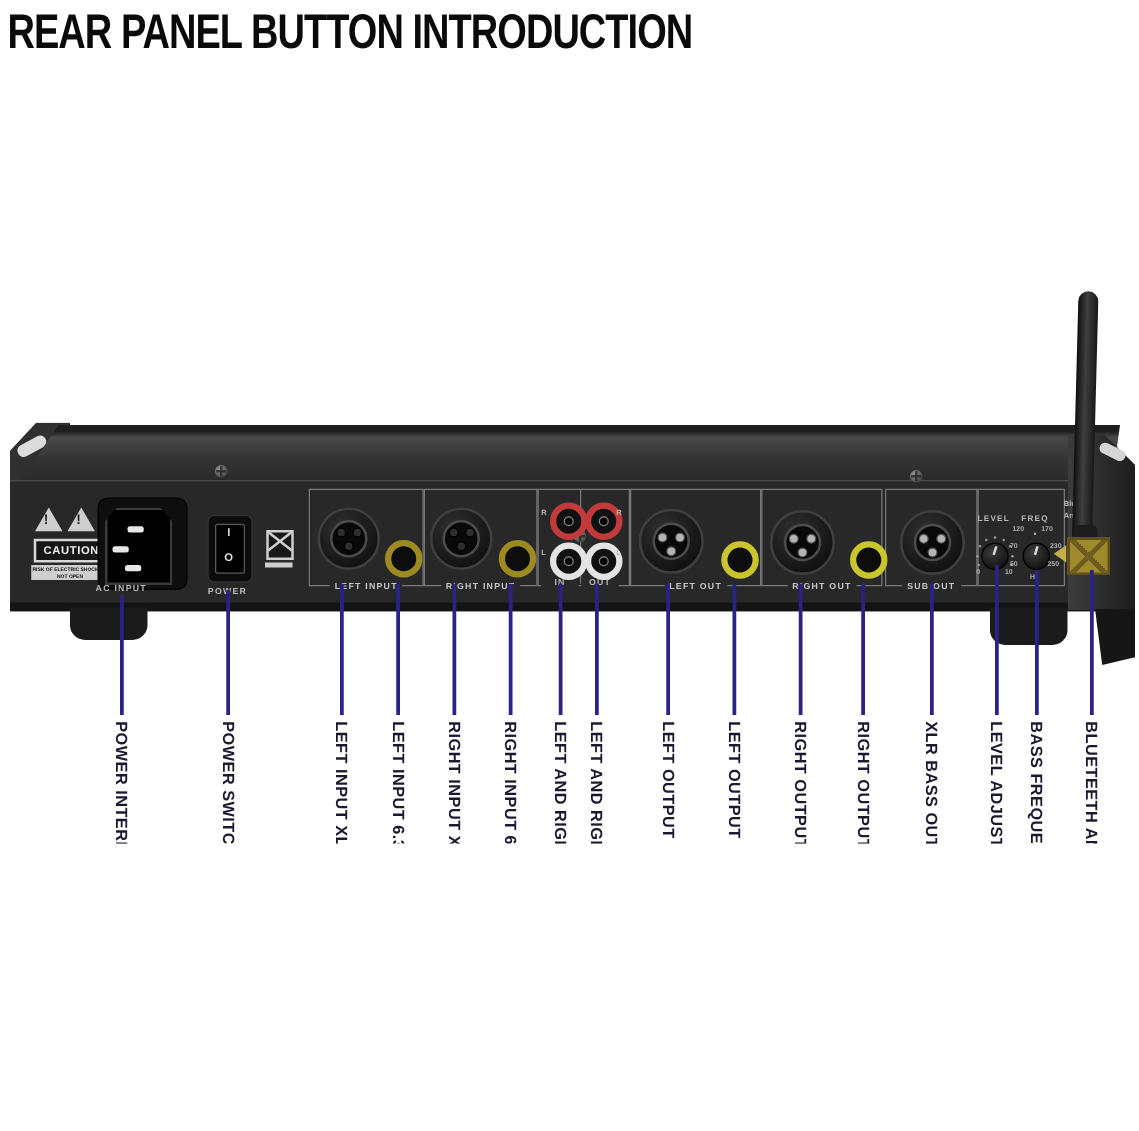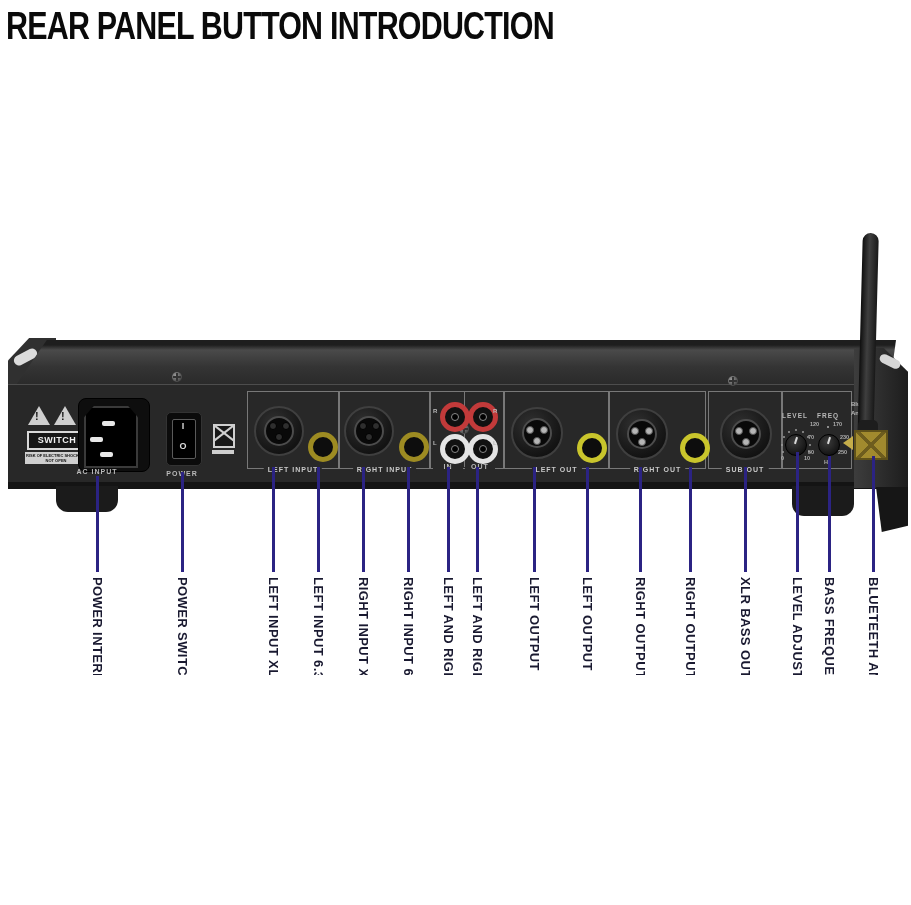--- a/index.html
+++ b/index.html
@@ -125,21 +125,21 @@
   <div class="abs foot f2"></div>
   <div class="abs screw" style="left:172px;top:372px;"></div>
   <div class="abs screw" style="left:728px;top:376px;"></div>
 
   <div class="abs warn-tri" style="left:28px;top:406px;">
       <span>!</span>
     </div>
   <div class="abs warn-tri" style="left:54px;top:406px;">
       <span>!</span>
     </div>
-  <div class="abs caution-box">SWITCH</div>
+  <div class="abs caution-box">CAUTION</div>
   <div class="abs caution-small">RISK OF ELECTRIC SHOCK DO NOT OPEN</div>
 
   <div class="abs ac-fuse"></div>
   <div class="abs ac-outer"></div>
   <div class="abs ac-inner"></div>
   <div class="abs ac-pin" style="left:102px;top:421px;"></div>
   <div class="abs ac-pin" style="left:90px;top:437px;"></div>
   <div class="abs ac-pin" style="left:100px;top:452px;"></div>
   <div class="abs panel-label" style="left:62px;top:468px;width:70px;">AC INPUT</div>
 

